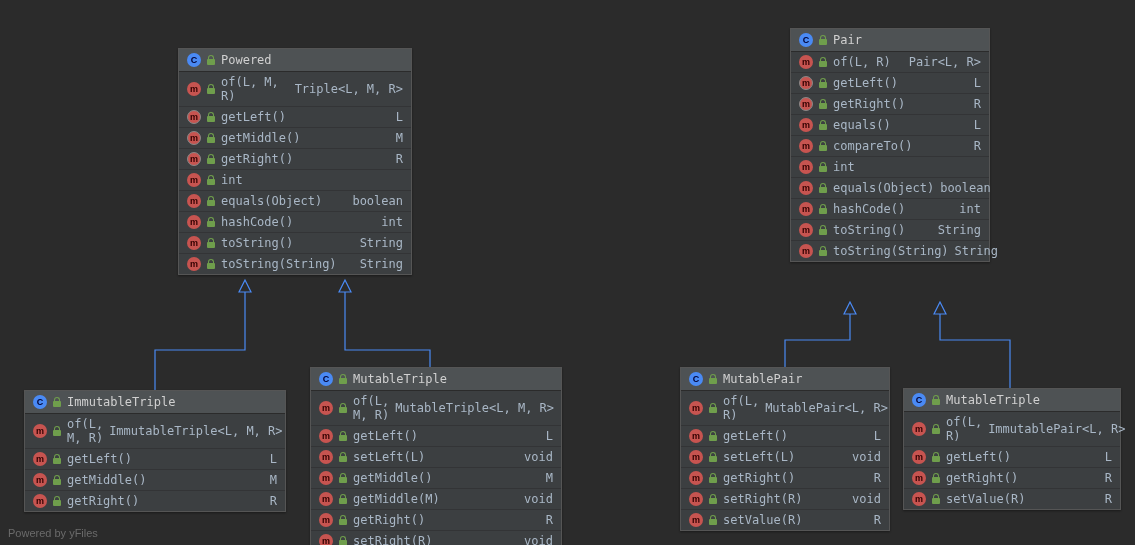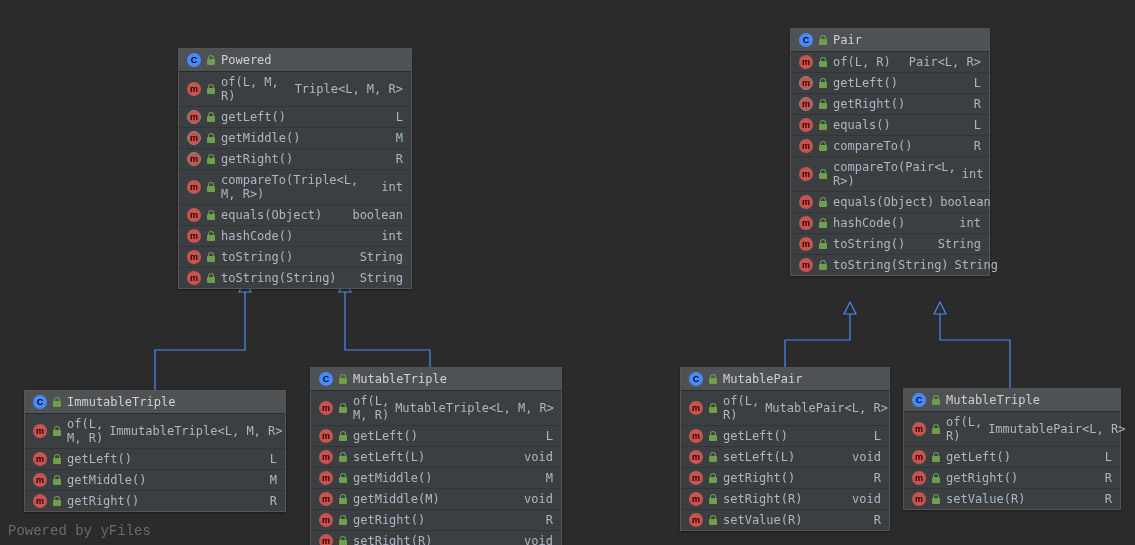--- a/index.html
+++ b/index.html
@@ -59,21 +59,21 @@
   .lock::after {
     content: ""; position: absolute; top: 0; left: 1px; width: 4px; height: 4px;
     border: 1px solid #6f9e4c; border-bottom: none; border-radius: 3px 3px 0 0;
   }
   .class-name { color: #d0d0d0; }
   svg.edges { position: absolute; inset: 0; width: 1135px; height: 545px; pointer-events: none; }
   .edge { stroke: #4a8af4; stroke-width: 1.2; fill: none; }
   .arrowhead { fill: none; stroke: #4a8af4; stroke-width: 1.2; }
   .footer {
     position: absolute; left: 8px; bottom: 6px;
-    color: #6b6b6b; font-size: 14px; font-family: Liberation Mono, monospace; margin-top: 8px;
+    color: #6b6b6b; font-size: 11px; font-family: Liberation Sans, sans-serif; margin-top: 8px;
   }
 </style>
 </head>
 <body>
 
 <div class="canvas">
 
   <svg class="edges">
 
     <path class="edge" d="M 155 390 L 155 350 L 245 350 L 245 292"></path>
@@ -116,21 +116,20 @@
         </div>
         <div class="member-row">
           <span class="ic ic-method-impl">m</span>
           <span class="lock"></span>
           <span class="member-name">getRight()</span>
           <span class="member-ret">R</span>
         </div>
         <div class="member-row">
           <span class="ic ic-method">m</span>
           <span class="lock"></span>
-          <span class="member-name">compareTo(Triple&lt;L, M, R&gt;)</span>
           <span class="member-ret">int</span>
         </div>
         <div class="member-row">
           <span class="ic ic-method">m</span>
           <span class="lock"></span>
           <span class="member-name">equals(Object)</span>
           <span class="member-ret">boolean</span>
         </div>
         <div class="member-row">
           <span class="ic ic-method">m</span>
@@ -186,21 +185,20 @@
         </div>
         <div class="member-row">
           <span class="ic ic-method">m</span>
           <span class="lock"></span>
           <span class="member-name">compareTo()</span>
           <span class="member-ret">R</span>
         </div>
         <div class="member-row">
           <span class="ic ic-method">m</span>
           <span class="lock"></span>
-          <span class="member-name">compareTo(Pair&lt;L, R&gt;)</span>
           <span class="member-ret">int</span>
         </div>
         <div class="member-row">
           <span class="ic ic-method">m</span>
           <span class="lock"></span>
           <span class="member-name">equals(Object)</span>
           <span class="member-ret">boolean</span>
         </div>
         <div class="member-row">
           <span class="ic ic-method">m</span>

